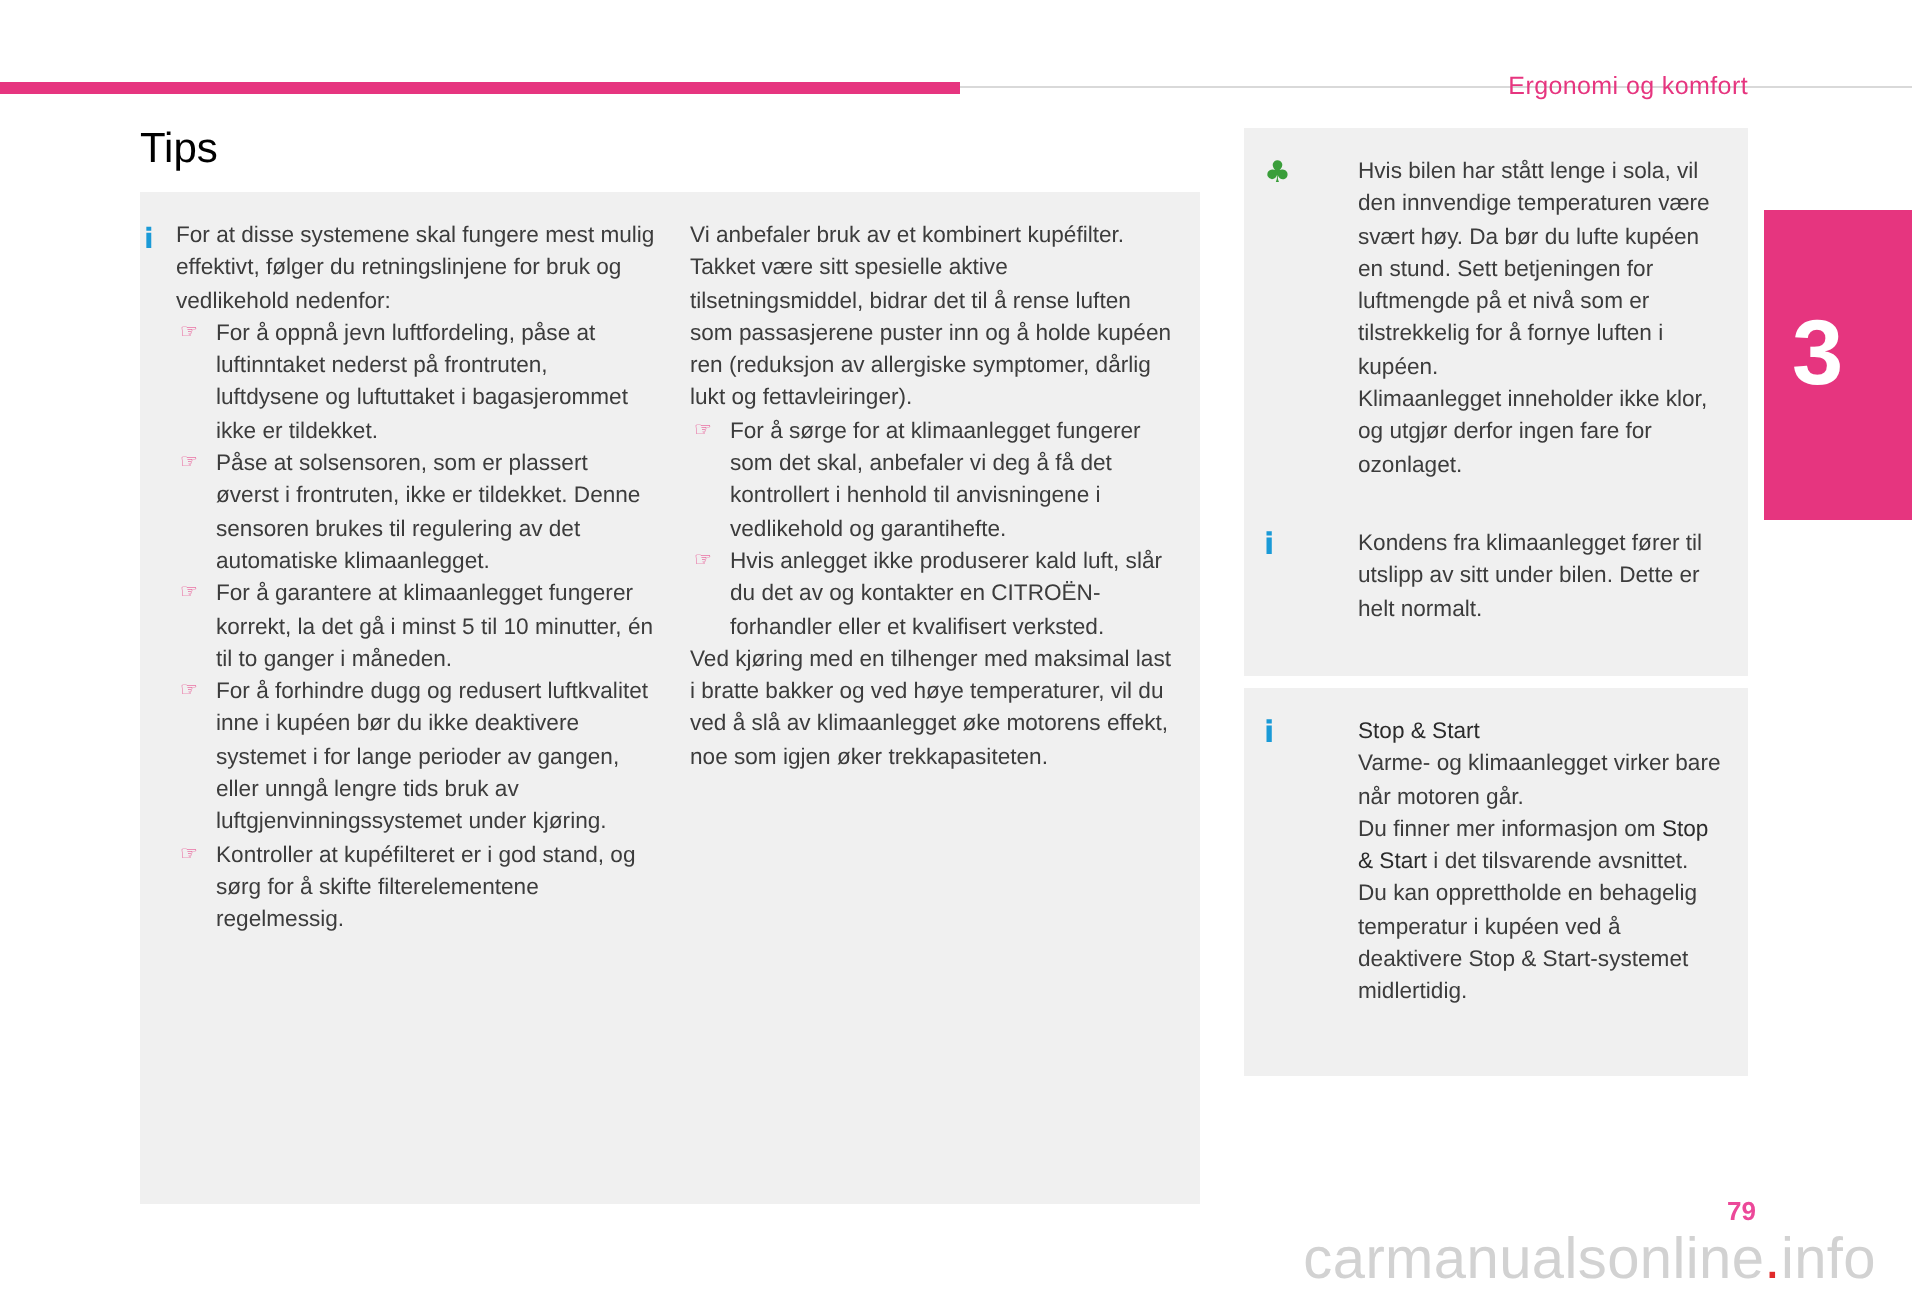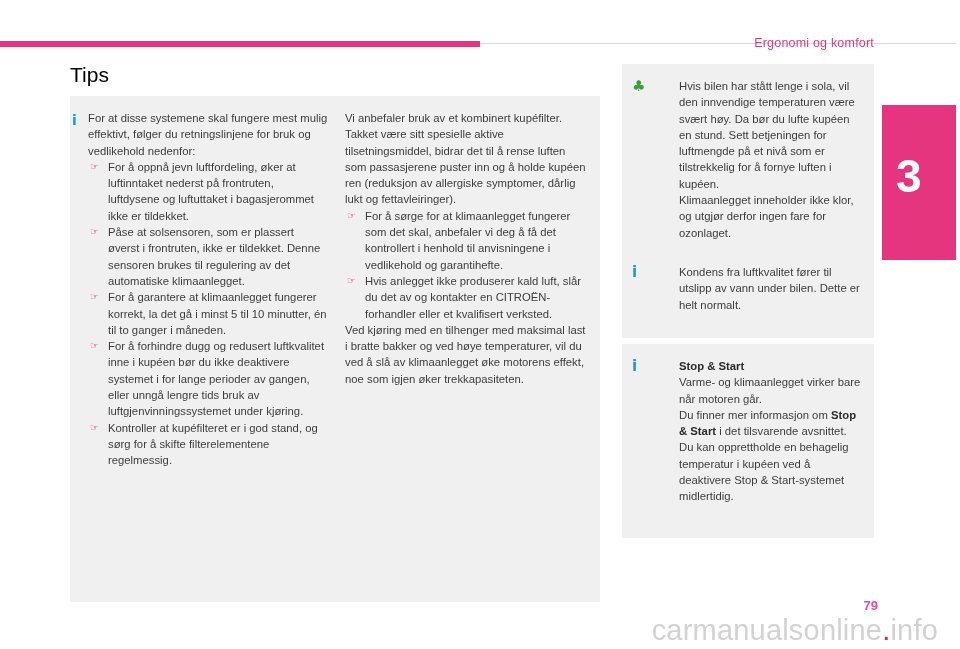--- a/index.html
+++ b/index.html
@@ -135,21 +135,21 @@
     left: 10px; top: 14px;
     width: 18px; height: 18px;
     font-size: 15px;
     line-height: 17px;
     text-align: left;
     font-family: "DejaVu Sans", sans-serif;
   }
   .badge-tree { color: #3a9e3a; }
   .badge-info { color: #1a9ad7; font-weight: bold; font-size: 14px; }
 
-  b.bold { font-weight: bold; color: #2b2b2b; }
+  b.bold { font-weight: normal; color: #2b2b2b; }
 
   
   .page-num {
     position: absolute;
     right: 78px; bottom: 36px;
     font-size: 13px;
     color: #ec4899;
     font-weight: bold;
   }
 
@@ -180,21 +180,21 @@
 
   <div class="page-title">Tips</div>
 
   <div class="panel-left">
 
     <div class="info-icon">i</div>
 
     <div class="col col-a">
       <p class="para">For at disse systemene skal fungere mest mulig effektivt, følger du retningslinjene for bruk og vedlikehold nedenfor:</p>
       <ul class="arrows">
-        <li><span class="arrow">☞</span><span>For å oppnå jevn luftfordeling, øker at luftinntaket nederst på frontruten, luftdysene og luftuttaket i bagasjerommet ikke er tildekket.</span></li>
+        <li><span class="arrow">☞</span><span>For å oppnå jevn luftfordeling, påse at luftinntaket nederst på frontruten, luftdysene og luftuttaket i bagasjerommet ikke er tildekket.</span></li>
         <li><span class="arrow">☞</span><span>Påse at solsensoren, som er plassert øverst i frontruten, ikke er tildekket. Denne sensoren brukes til regulering av det automatiske klimaanlegget.</span></li>
         <li><span class="arrow">☞</span><span>For å garantere at klimaanlegget fungerer korrekt, la det gå i minst 5 til 10 minutter, én til to ganger i måneden.</span></li>
         <li><span class="arrow">☞</span><span>For å forhindre dugg og redusert luftkvalitet inne i kupéen bør du ikke deaktivere systemet i for lange perioder av gangen, eller unngå lengre tids bruk av luftgjenvinningssystemet under kjøring.</span></li>
         <li><span class="arrow">☞</span><span>Kontroller at kupéfilteret er i god stand, og sørg for å skifte filterelementene regelmessig.</span></li>
       </ul>
     </div>
 
     <div class="col col-b">
       <p class="para">Vi anbefaler bruk av et kombinert kupéfilter. Takket være sitt spesielle aktive tilsetningsmiddel, bidrar det til å rense luften som passasjerene puster inn og å holde kupéen ren (reduksjon av allergiske symptomer, dårlig lukt og fettavleiringer).</p>
       <ul class="arrows">
@@ -206,21 +206,21 @@
   </div>
 
   <div class="panel-right panel-r1">
     <div class="badge badge-tree">♣</div>
     <div class="body" style="white-space: pre-line;">Hvis bilen har stått lenge i sola, vil den innvendige temperaturen være svært høy. Da bør du lufte kupéen en stund. Sett betjeningen for luftmengde på et nivå som er tilstrekkelig for å fornye luften i kupéen.
 Klimaanlegget inneholder ikke klor, og utgjør derfor ingen fare for ozonlaget.</div>
   </div>
 
   <div class="panel-right panel-r2">
     <div class="badge badge-info">i</div>
-    <div class="body">Kondens fra luftkvalitet fører til utslipp av vann under bilen. Dette er helt normalt.</div>
+    <div class="body">Kondens fra klimaanlegget fører til utslipp av sitt under bilen. Dette er helt normalt.</div>
   </div>
 
   <div class="panel-right panel-r3">
     <div class="badge badge-info">i</div>
     <div class="body">
       <div><b class="bold">Stop &amp; Start</b></div>
       <div>Varme- og klimaanlegget virker bare når motoren går.</div>
       <div>
         <span>Du finner mer informasjon om </span><b class="bold">Stop &amp; Start</b><span> i det tilsvarende avsnittet.</span>
       </div>

